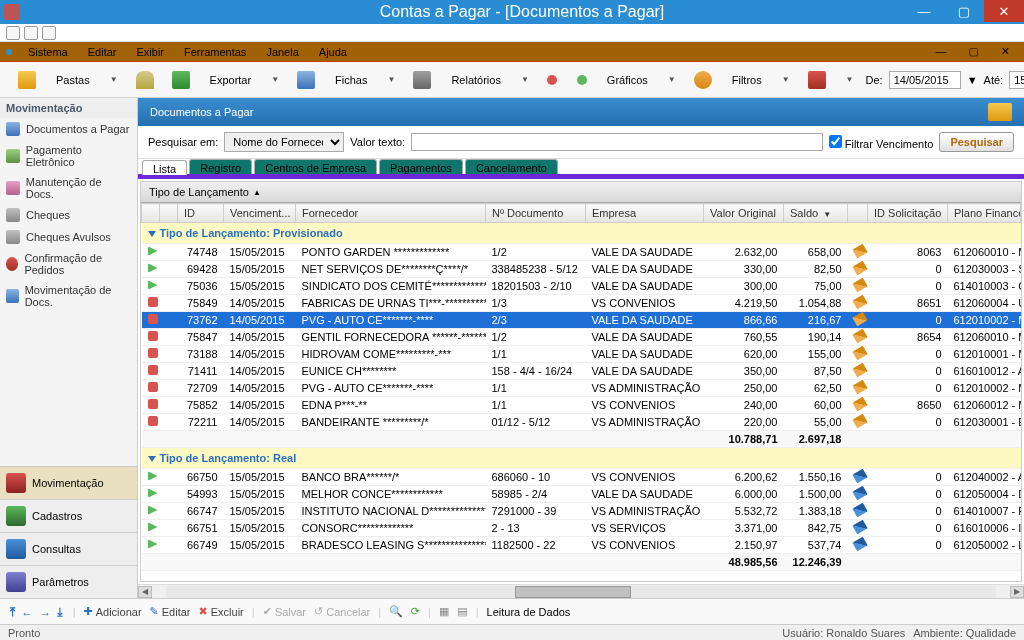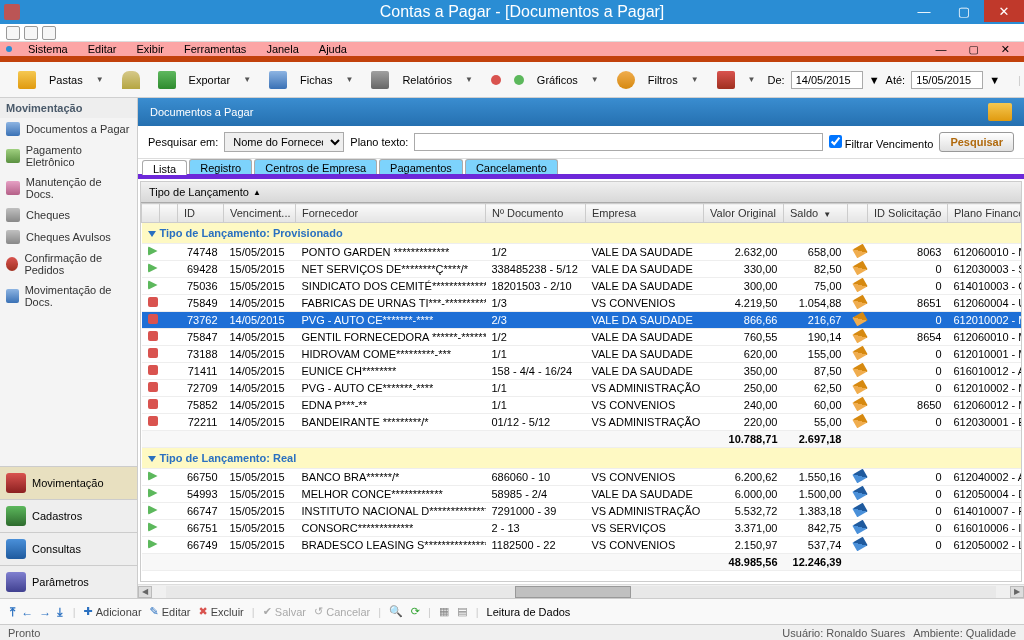--- a/index.html
+++ b/index.html
@@ -6,25 +6,25 @@
 body{background:#fff;overflow:hidden;width:1024px;height:640px}
 .titlebar{height:24px;background:linear-gradient(#2a8dd4,#2a8dd4);display:flex;align-items:center;color:#fff;padding:0 4px;position:relative}
 .titlebar .icon{width:16px;height:16px;background:#b55;margin-right:4px;border-radius:2px}
 .titlebar .title{flex:1;text-align:center;font-size:16px}
 .winbtns{display:flex;position:absolute;right:0;top:0}
 .winbtn{width:40px;height:22px;display:flex;align-items:center;justify-content:center;color:#fff;font-size:13px}
 .winbtn.close{background:#c0392b}
 .winbtn.min,.winbtn.max{color:#fff}
 .quick{height:18px;background:#fff;display:flex;gap:4px;padding:2px 6px;border-bottom:1px solid #ddd}
 .qk{width:14px;height:14px;border:1px solid #999;background:#f6f6f6;border-radius:2px}
-.menubar{height:20px;background:#fca5a5;display:flex;align-items:center;padding:0 6px;gap:4px;border-bottom:6px solid #c2410c}
+.menubar{height:20px;background:#a16207;display:flex;align-items:center;padding:0 6px;gap:4px;border-bottom:1px solid #c2410c}
 .menubar .dot{width:6px;height:6px;background:#2a8dd4;border-radius:50%;margin-right:4px}
 .menubar span{padding:2px 8px;cursor:default}
 .toolbar{height:36px;background:#f7f7f7;border-bottom:1px solid #d0d0d0;display:flex;align-items:center;padding:0 6px;gap:6px}
-.tbtn{display:flex;align-items:center;gap:13px;padding:4px 6px;cursor:default}
+.tbtn{display:flex;align-items:center;gap:20px;padding:4px 6px;cursor:default}
 .tbtn .arr{font-size:8px;color:#555}
 .ticon{width:18px;height:18px;border-radius:2px;display:inline-block}
 .ticon.folder{background:linear-gradient(#f5c851,#e09a0f)}
 .ticon.clip{background:linear-gradient(#d6c98a,#b5a642);border-radius:40% 40% 0 0}
 .ticon.export{background:linear-gradient(#5fb85f,#2e8b2e)}
 .ticon.fichas{background:linear-gradient(#8db4e2,#3a71b5)}
 .ticon.rel{background:linear-gradient(#a0a0a0,#666)}
 .ticon.dot-red{background:#d9534f;border-radius:50%;width:10px;height:10px}
 .ticon.dot-green{background:#5cb85c;border-radius:50%;width:10px;height:10px}
 .ticon.gear{background:linear-gradient(#f0ad4e,#d68910);border-radius:50%}
@@ -55,21 +55,21 @@
 .content{flex:1;display:flex;flex-direction:column;overflow:hidden}
 .pagehead{height:28px;background:linear-gradient(#3a8dd0,#2570b0);color:#fff;display:flex;align-items:center;padding:0 12px;font-size:14px}
 .pagehead .env{width:24px;height:18px;background:linear-gradient(#f5c851,#e09a0f);margin-left:auto;border-radius:2px}
 .searchbar{padding:6px 10px;display:flex;align-items:center;gap:6px;border-bottom:1px solid #ddd}
 .searchbar select,.searchbar input[type=text]{border:1px solid #aaa;padding:2px 4px}
 .searchbar .combo{width:120px}
 .searchbar .txt{flex:1;max-width:440px}
 .searchbar .chk{margin-left:auto}
 .btn-search{background:linear-gradient(#fff,#e0e0e0);border:1px solid #999;padding:3px 10px;border-radius:3px;color:#b0690c;font-weight:600}
 .tabs{display:flex;border-bottom:5px solid #6d28d9;padding-left:4px;background:#fff;height:20px}
-.tab{padding:2px 10px;border:1px solid #aaa;border-bottom:none;margin-right:2px;background:#7dd3fc;font-size:11px;cursor:default;border-radius:3px 3px 0 0}
+.tab{padding:2px 10px;border:1px solid #aaa;border-bottom:none;margin-right:2px;background:#0f766e;font-size:11px;cursor:default;border-radius:3px 3px 0 0}
 .tab.active{background:#fff;position:relative;top:1px}
 .grid-wrap{flex:1;overflow:auto;background:#fff;border:1px solid #ccc;margin:2px}
 .group-hdr{background:linear-gradient(#f0f0f0,#d8d8d8);padding:4px 8px;border-bottom:1px solid #aaa;display:flex;align-items:center;gap:4px}
 .group-hdr .arr{font-size:8px}
 table{width:100%;border-collapse:collapse;table-layout:fixed}
 th{background:linear-gradient(#fafafa,#e4e4e4);border:1px solid #ccc;padding:3px 6px;text-align:left;font-weight:normal;font-size:11px;color:#333;white-space:nowrap;overflow:hidden}
 th .sarr{font-size:8px;margin-left:2px}
 td{border-bottom:1px solid #eee;padding:2px 6px;white-space:nowrap;overflow:hidden;font-size:11px}
 tr.sel td{background:#1e6fd6;color:#fff}
 tr.grp td{background:#fef9c3;color:#2a70c0;font-weight:bold;padding:4px 6px}
@@ -238,21 +238,21 @@
       </div>
   </div>
   <div class="content">
     <div class="pagehead">
       <span>Documentos a Pagar</span>
       <div class="env"></div>
     </div>
     <div class="searchbar">
       <span>Pesquisar em:</span>
       <select class="combo"><option>Nome do Fornecedor</option></select>
-      <span>Plano texto:</span>
+      <span>Valor texto:</span>
       <input type="text" class="txt" style="">
       <label class="chk"><input type="checkbox" checked="" style=""> <span>Filtrar Vencimento</span></label>
       <button class="btn-search">Pesquisar</button>
     </div>
     <div class="tabs" id="tabs">
         <div class="tab active">Lista</div>
         <div class="tab">Registro</div>
         <div class="tab">Centros de Empresa</div>
         <div class="tab">Pagamentos</div>
         <div class="tab">Cancelamento</div>

